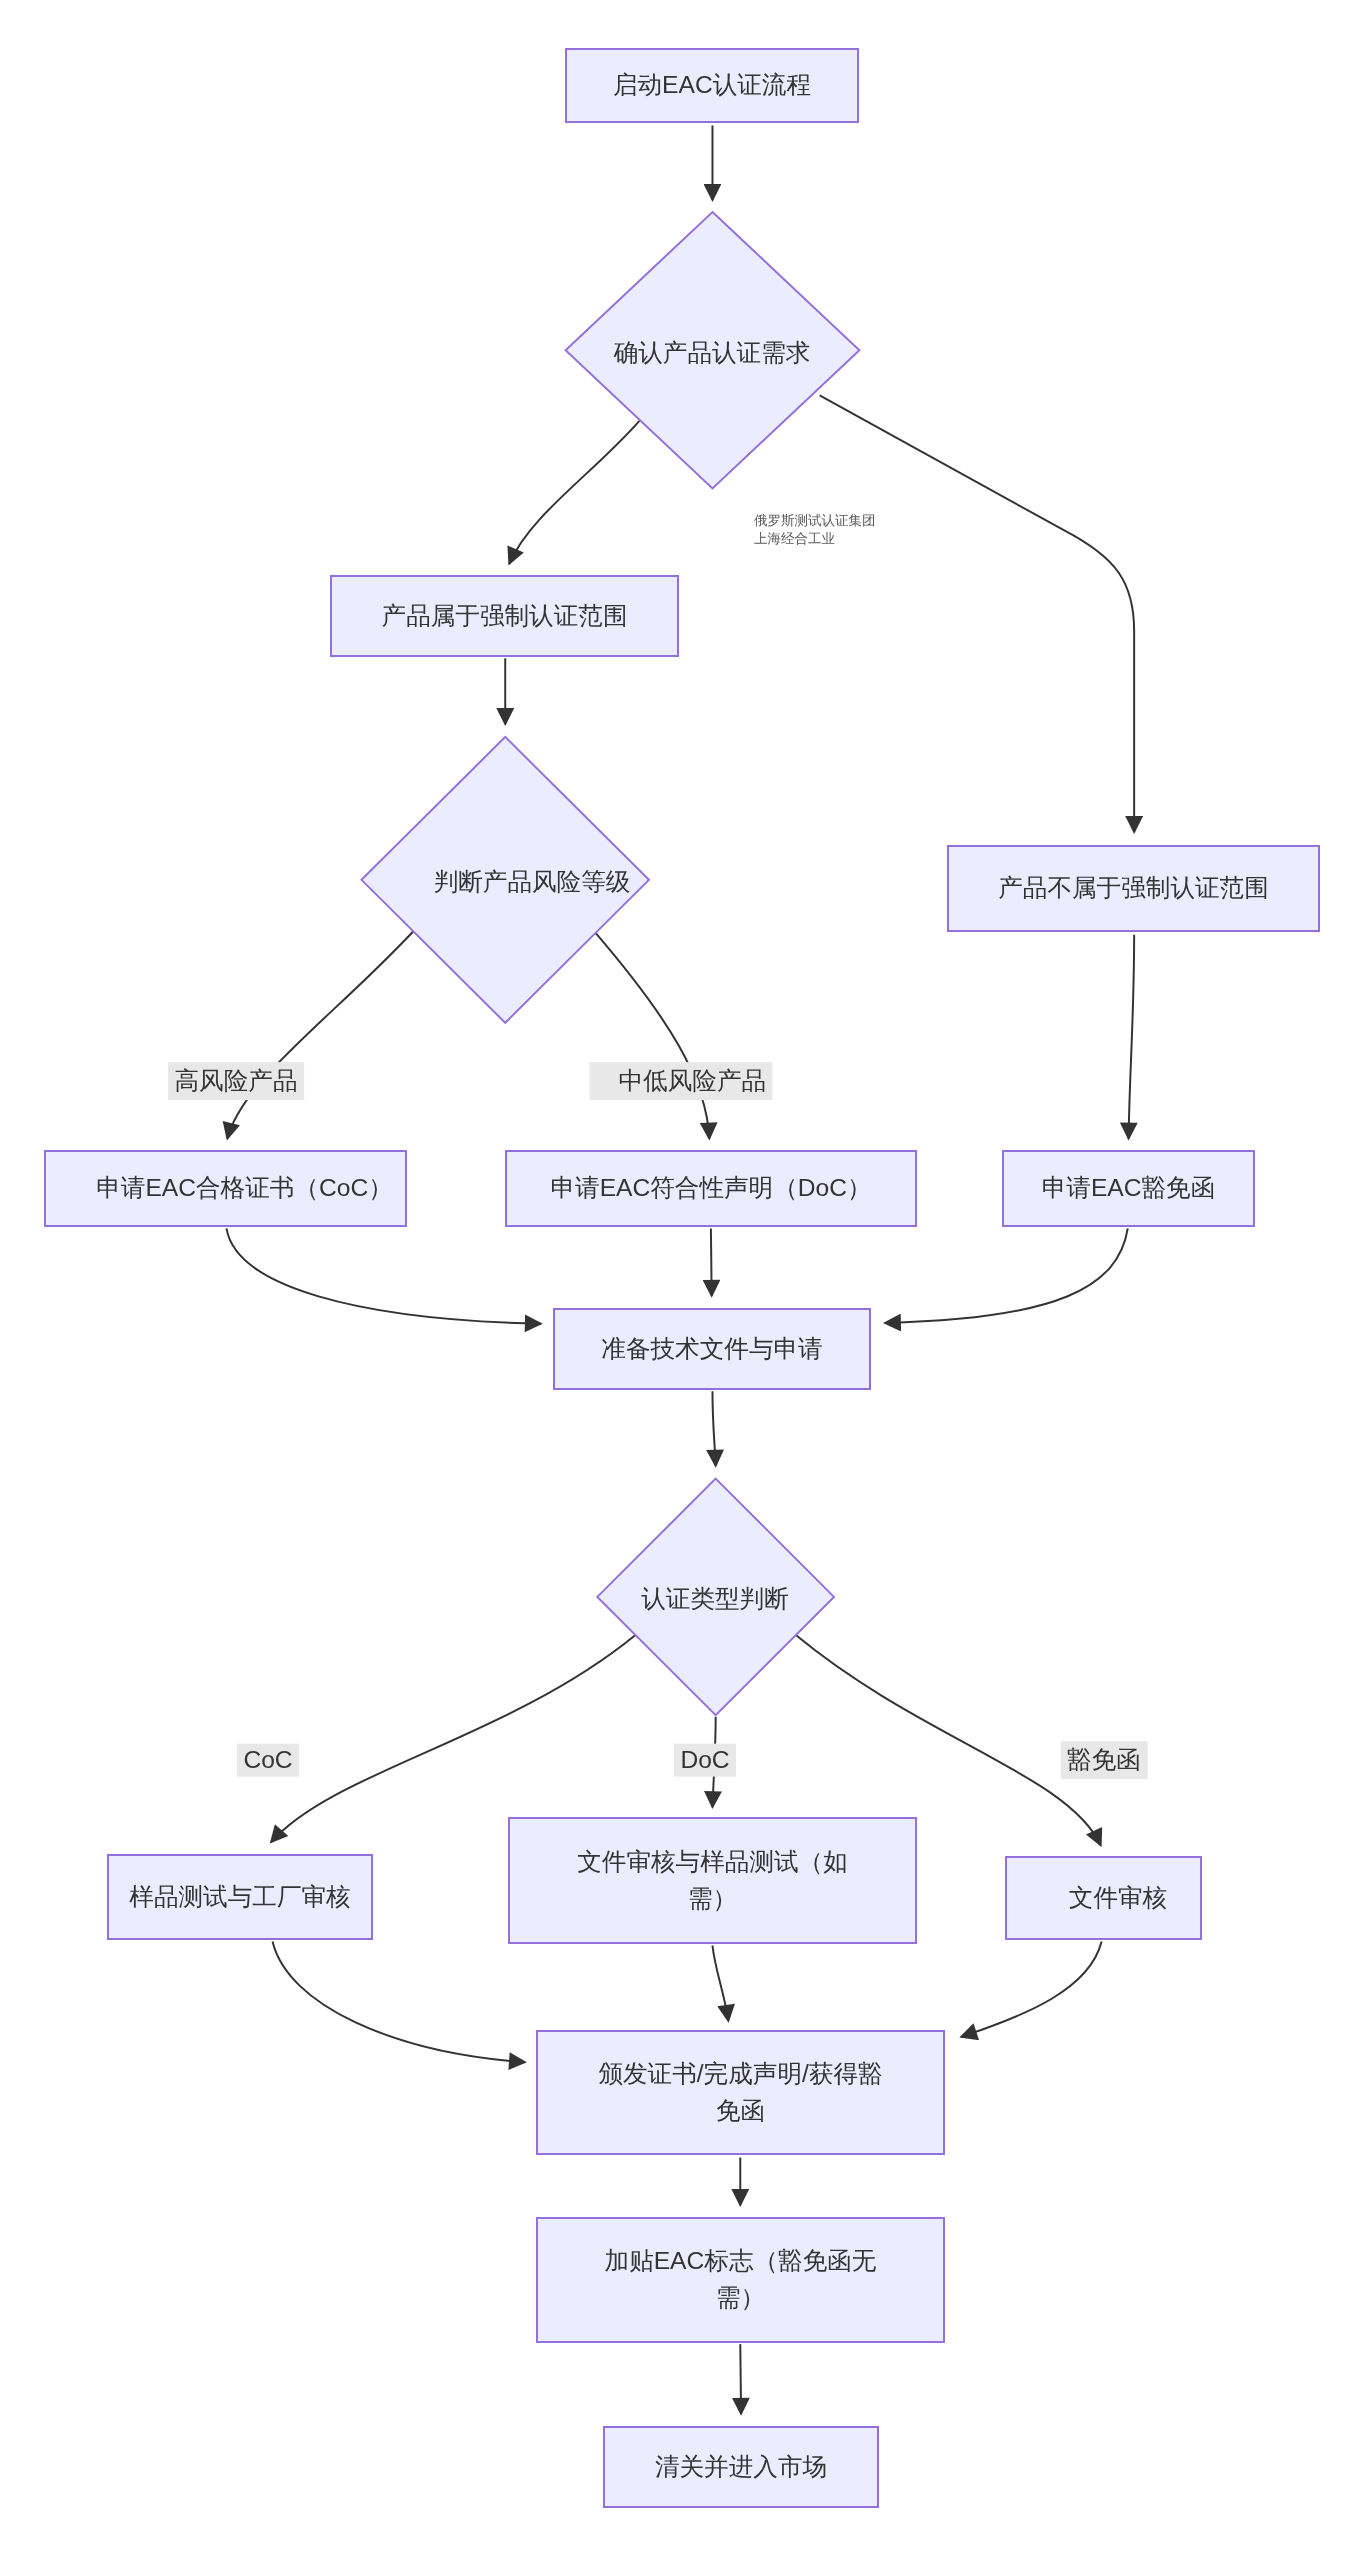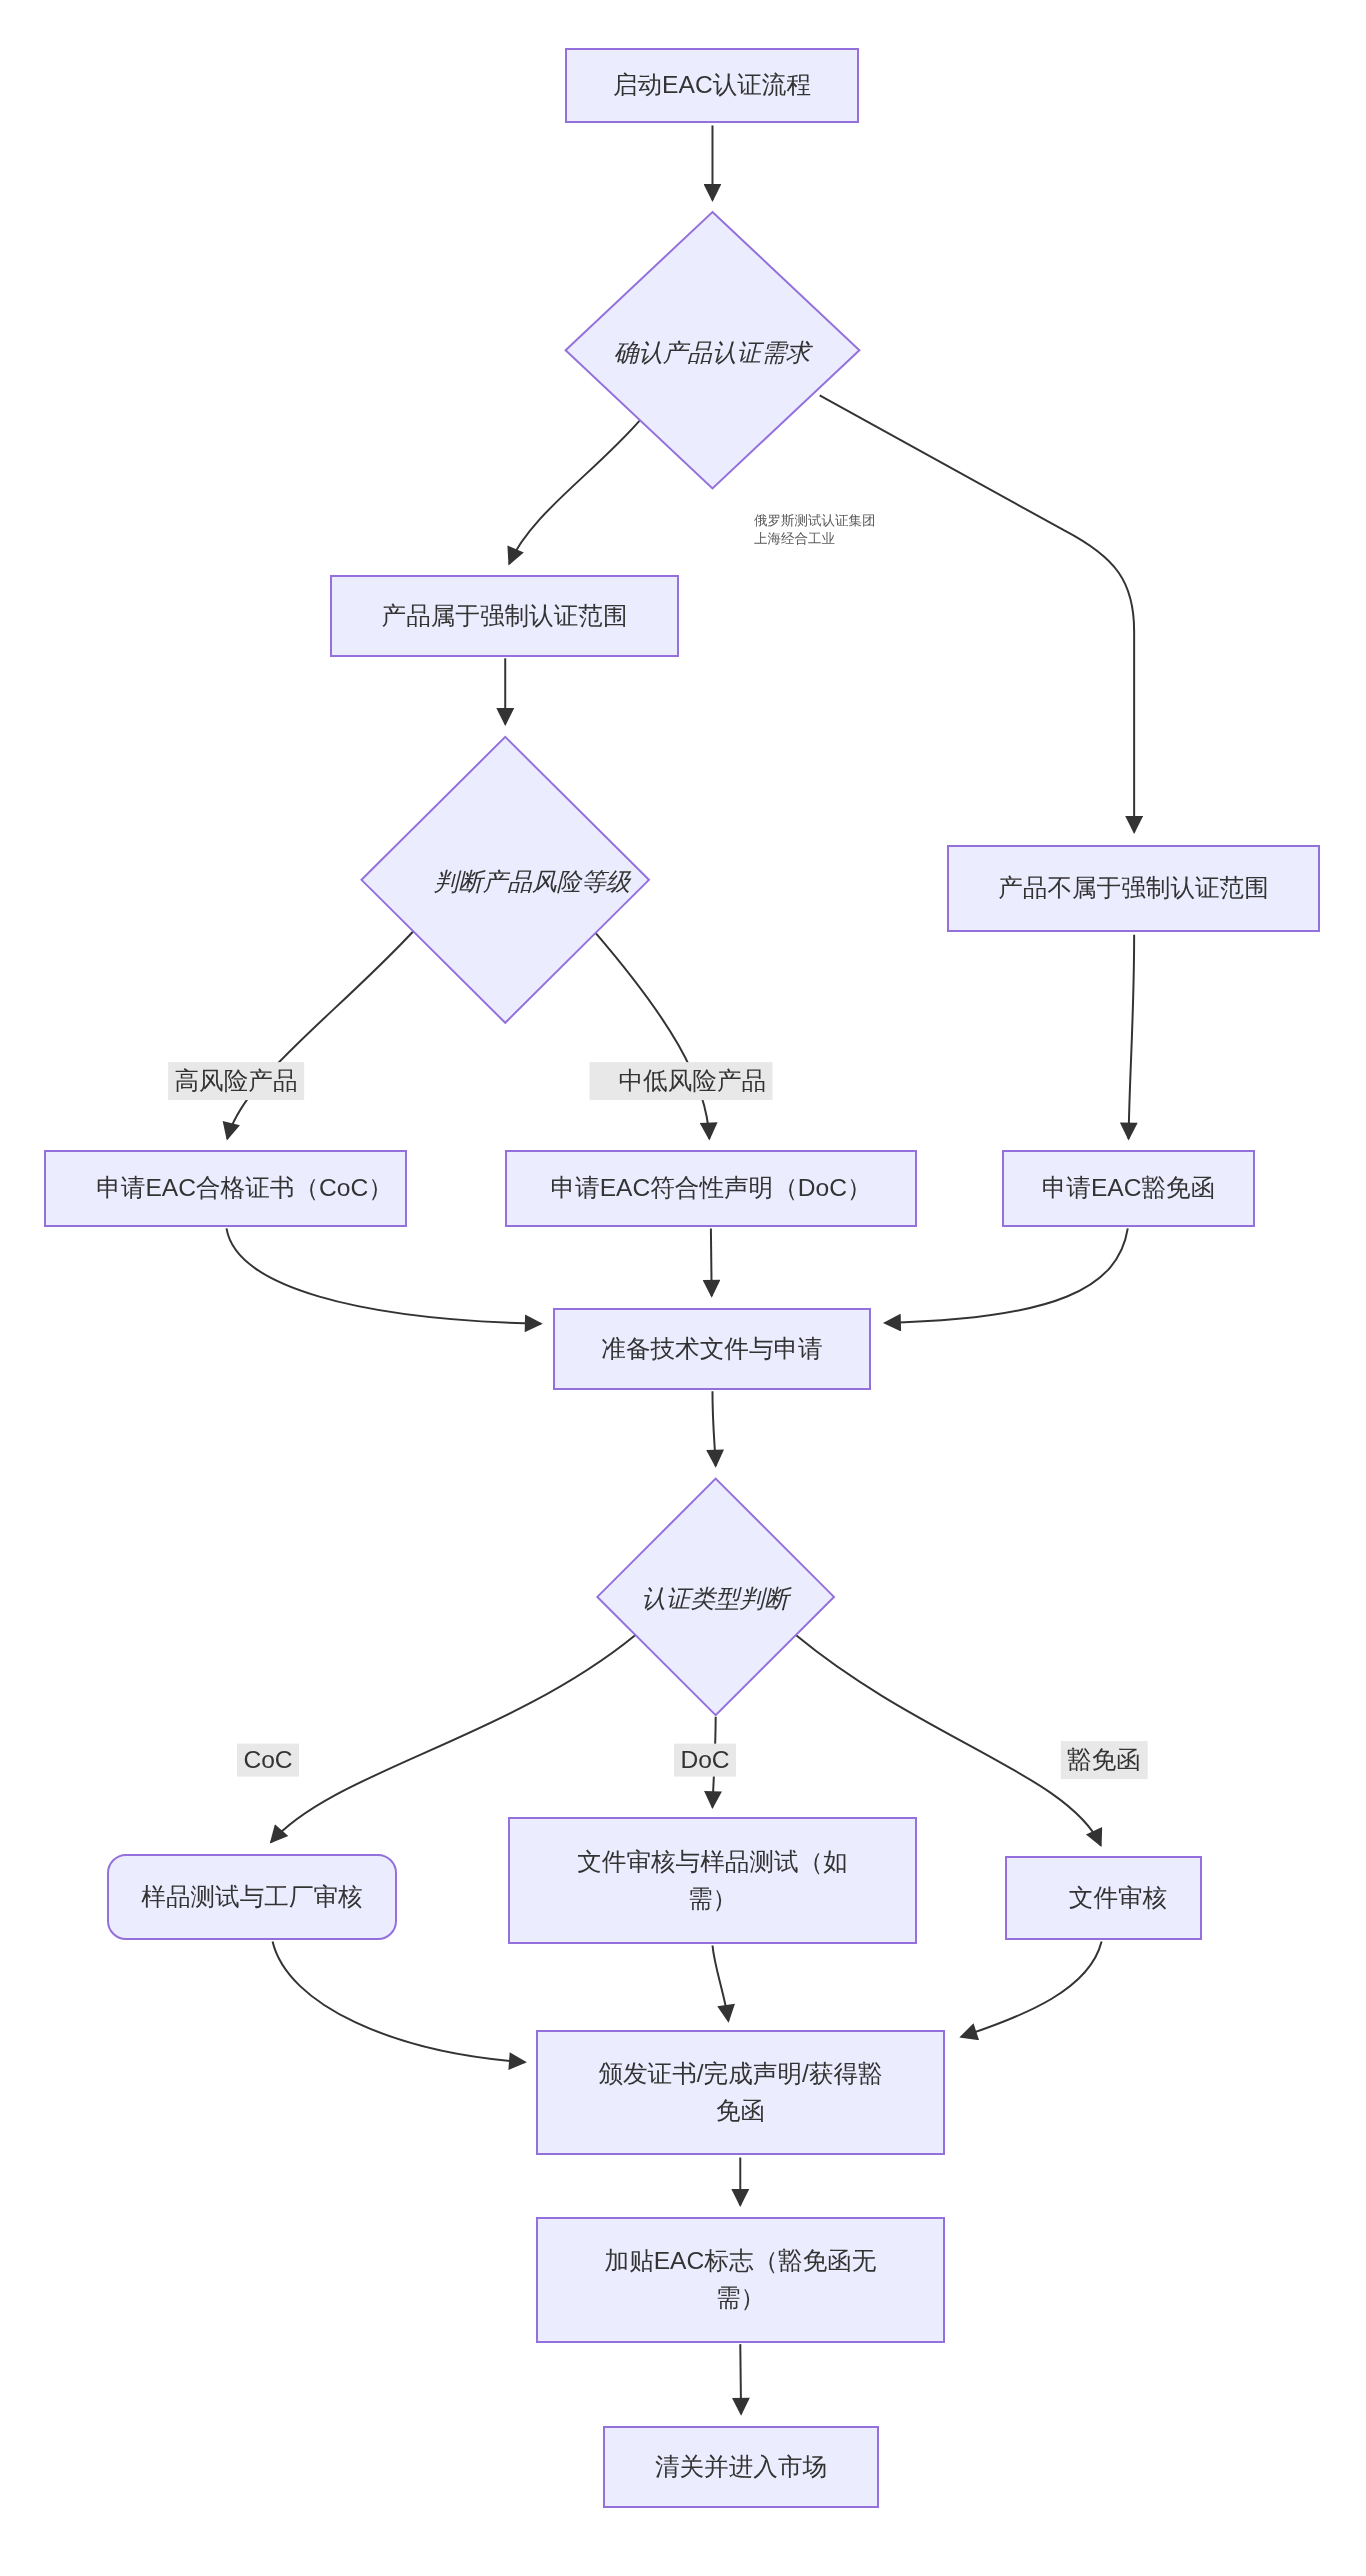--- a/index.html
+++ b/index.html
@@ -15,21 +15,21 @@
     background:var(--node-fill,#ECECFF);
     border:2.4px solid var(--node-border,#9370DB);
     color:var(--text,#333333);
     display:flex;align-items:center;justify-content:center;
     text-align:center;font-size:24.6px;line-height:1.5;
   }
   .node .txt{display:inline-block;}
   .nowrap{white-space:nowrap;}
   .diamond-label{
     position:absolute;transform:translate(-50%,-50%);
-    font-size:24.6px;color:var(--text,#333333);white-space:nowrap;text-align:center;font-style:italic;
+    font-size:24.6px;color:var(--text,#333333);white-space:nowrap;text-align:center;
   }
   .edge-label{
     position:absolute;transform:translate(-50%,-50%);
     font-size:24.6px;color:var(--text,#333333);
     background:var(--label-bg,#e8e8e8);
     padding:2.4px 6.4px;white-space:nowrap;
   }
   .watermark{
     position:absolute;left:754px;top:512px;
     font-size:13.5px;line-height:1.3;color:var(--watermark,#595959);
@@ -109,21 +109,21 @@
   <div class="node nowrap" style="left:553px;top:1308px;width:318px;height:82px;">
     <span class="txt">准备技术文件与申请</span>
   </div>
 
   <div class="diamond-label" style="left:715px;top:1598px;">认证类型判断</div>
 
   <div class="edge-label" style="left:268px;top:1760px;">CoC</div>
   <div class="edge-label" style="left:705px;top:1760px;">DoC</div>
   <div class="edge-label" style="left:1104px;top:1760px;">豁免函</div>
 
-  <div class="node nowrap" style="left:107px;top:1854px;width:290px;height:86px;border-radius:19px;">
+  <div class="node nowrap" style="left:107px;top:1854px;width:266px;height:86px;">
     <span class="txt">样品测试与工厂审核</span>
   </div>
   <div class="node" style="left:508px;top:1817px;width:409px;height:127px;">
     <span class="txt" style="max-width:290px;">文件审核与样品测试（如需）</span>
   </div>
   <div class="node nowrap" style="left:1005px;top:1856px;width:197px;height:84px;padding-left:29px;">
     <span class="txt">文件审核</span>
   </div>
 
   <div class="node" style="left:536px;top:2030px;width:409px;height:125px;">

